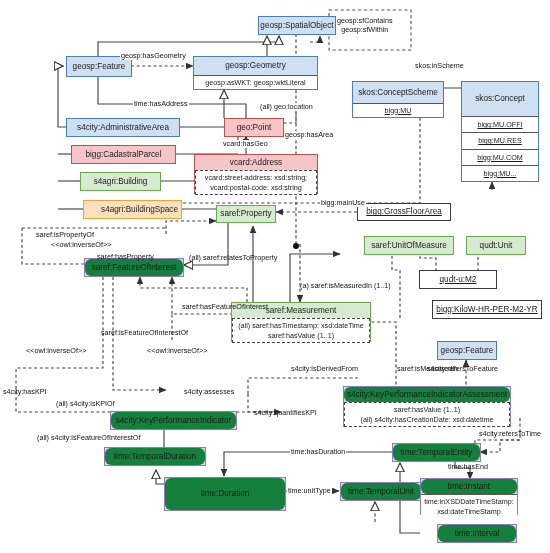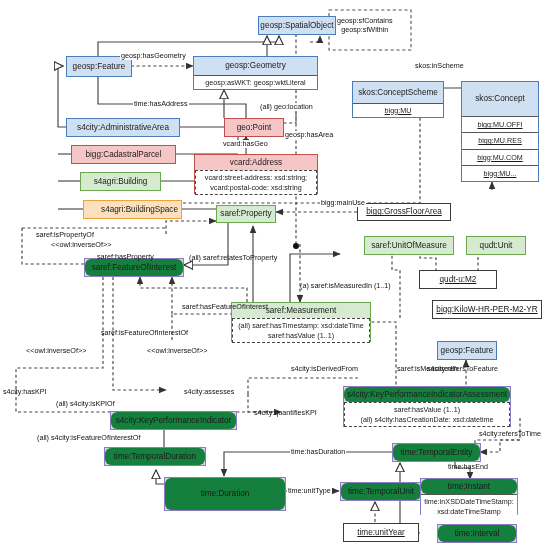--- a/index.html
+++ b/index.html
@@ -265,23 +265,20 @@
   </div>
 
   <div class="node purple" style="left:164px;top:477px;width:122px;height:34px;">
     <div class="hdr">time:Duration</div>
   </div>
 
   <div class="node purple" style="left:340px;top:482px;width:82px;height:19px;">
     <div class="hdr">time:TemporalUnit</div>
   </div>
 
-  <div class="node ind" style="left:343px;top:523px;width:76px;height:19px;">
-    <div class="hdr">time:unitYear</div>
-  </div>
 
   <div class="node purple" style="left:392px;top:443px;width:89px;height:19px;">
     <div class="hdr">time:TemporalEntity</div>
   </div>
 
   <div class="node purple" style="left:420px;top:478px;width:98px;height:37px;">
     <div class="hdr">time:Instant</div>
     <div class="attrs">
       <div>time:inXSDDateTimeStamp:</div>
       <div>xsd:dateTimeStamp</div>

